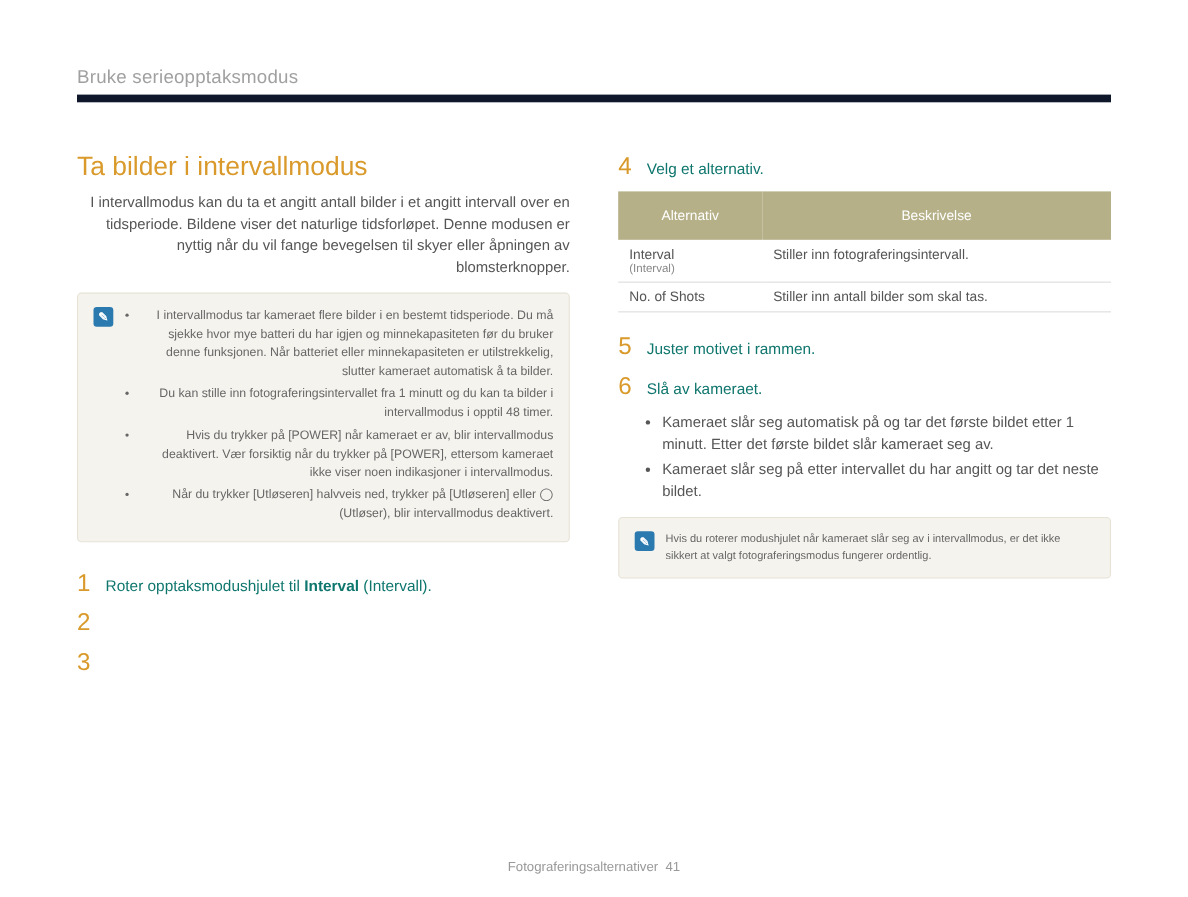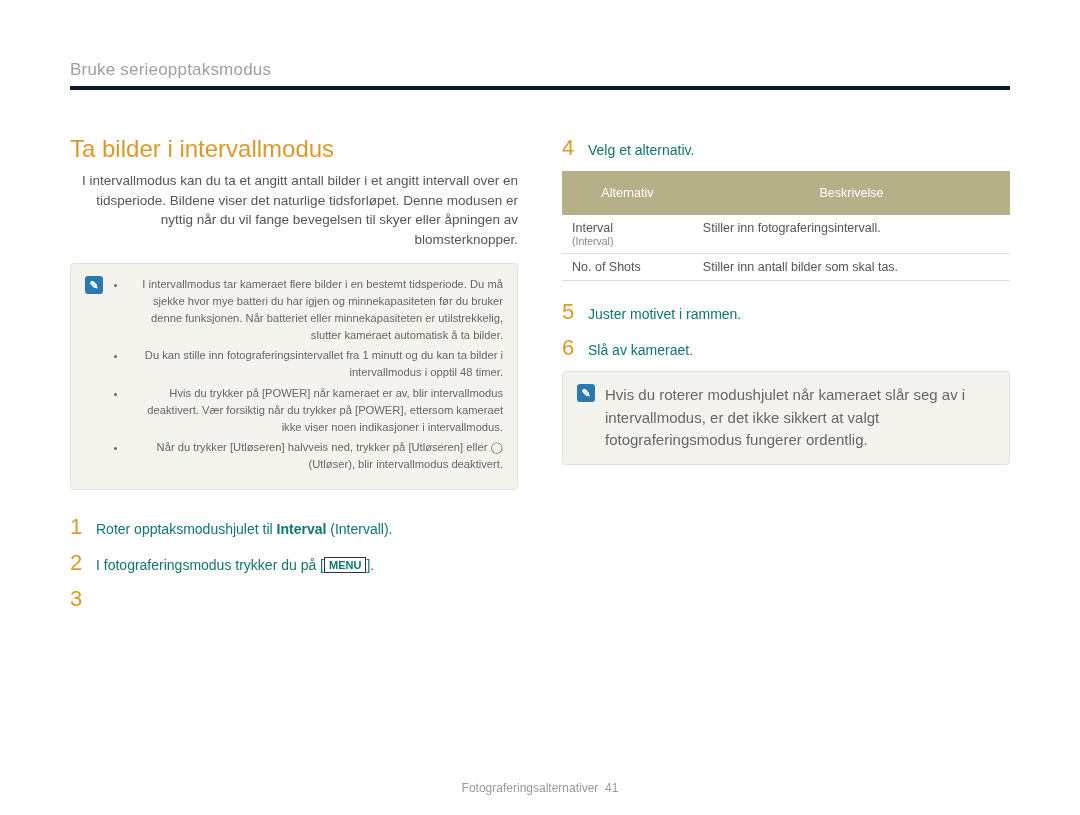--- a/index.html
+++ b/index.html
@@ -14,21 +14,21 @@
   }
   .page {
     padding: 60px 70px 0 70px;
   }
   .breadcrumb {
     font-size: 17px;
     color: #a0a0a0;
     font-weight: 300;
     letter-spacing: 0.2px;
     padding-bottom: 6px;
-    border-bottom: 4px solid #0f172a;
+    border-bottom: 7px solid #0f172a;
     margin-bottom: 22px;
   }
   .columns {
     display: flex;
     gap: 44px;
     margin-top: 45px;
   }
   .col {
     flex: 1;
     min-width: 0;
@@ -72,21 +72,21 @@
     padding-left: 14px;
     font-size: 11.2px;
     line-height: 1.5;
     color: #666;
     text-align: right;
   }
   .note-list li {
     margin-bottom: 4px;
   }
   .note-text {
-    font-size: 15px;
+    font-size: 10px;
     line-height: 1.5;
     color: #666;
   }
   .steps {
     list-style: none;
     margin: 0;
     padding: 0;
   }
   .step {
     display: flex;
@@ -205,23 +205,20 @@
 
       <ol class="steps">
         <li class="step">
           <span class="step-num">1</span>
           <span class="step-text">
             <span>Roter opptaksmodushjulet til </span><span class="bold">Interval</span><span> (Intervall).</span>
           </span>
         </li>
         <li class="step">
           <span class="step-num">2</span>
-          <span class="step-text">
-            <span>I fotograferingsmodus trykker du på [</span><span class="menu-icon">MENU</span><span>].</span>
-          </span>
         </li>
         <li class="step">
           <span class="step-num">3</span>
         </li>
       </ol>
     </div>
 
     <div class="col">
       <ol class="steps">
         <li class="step">
@@ -256,20 +253,24 @@
         <li class="step">
           <span class="step-num">5</span>
           <span class="step-text">Juster motivet i rammen.</span>
         </li>
         <li class="step">
           <span class="step-num">6</span>
           <span class="step-text">Slå av kameraet.</span>
         </li>
       </ol>
 
+      <ul class="sub-list">
+        <li>Kameraet slår seg automatisk på og tar det første bildet etter 1 minutt. Etter det første bildet slår kameraet seg av.</li>
+        <li>Kameraet slår seg på etter intervallet du har angitt og tar det neste bildet.</li>
+      </ul>
 
       <div class="notebox">
         <div class="note-icon">✎</div>
         <div class="note-text">Hvis du roterer modushjulet når kameraet slår seg av i intervallmodus, er det ikke sikkert at valgt fotograferingsmodus fungerer ordentlig.</div>
       </div>
     </div>
   </div>
 </div>
 
 <div class="footer">

